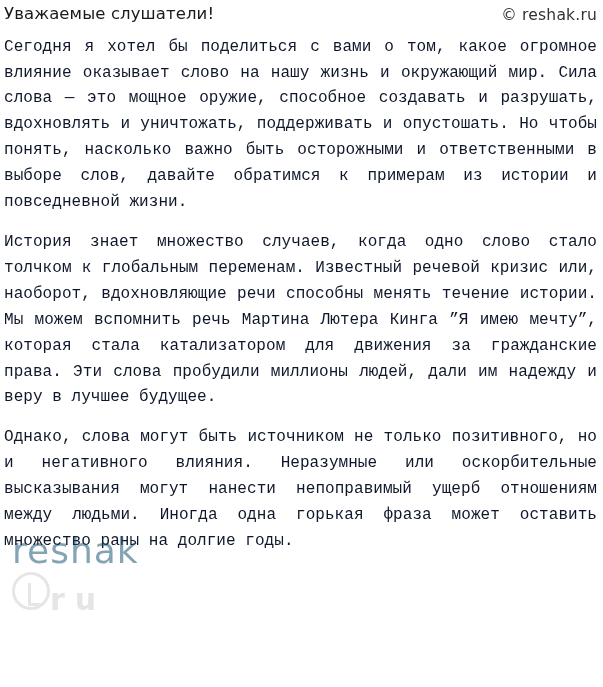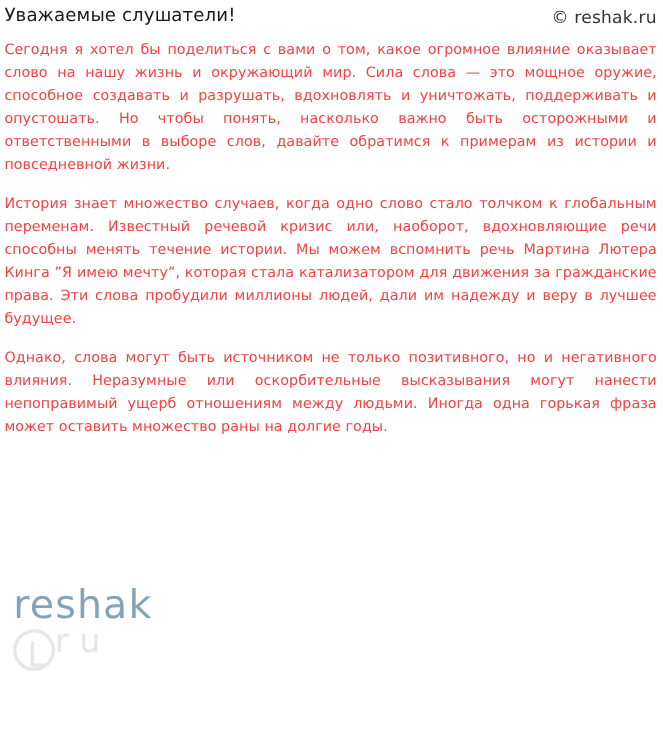--- a/index.html
+++ b/index.html
@@ -17,46 +17,47 @@
   }
   .page {
     position: relative;
     width: 603px;
     height: 687px;
     box-sizing: border-box;
     padding: 4px 6px 0 4px;
   }
   .header-row {
     display: flex;
-    align-items: flex-end;
+    align-items: center;
     justify-content: space-between;
     margin-bottom: 10px;
   }
   .salutation {
     font-size: 16.5px;
     line-height: 1.25;
     color: #1a1a1a;
     letter-spacing: 0.1px;
   }
   .copyright {
     font-size: 15.5px;
     color: #333333;
     white-space: nowrap;
     padding-top: 1px;
     letter-spacing: 0.2px;
     margin-left: 32px;
   }
   .para {
-    font-size: 13px;
+    font-size: 16px;
     line-height: 1.62;
     text-align: justify;
     text-justify: inter-word;
     margin: 0 0 14px 0;
-    color: #ef4444;
+    color: #0f172a;
     letter-spacing: 0.05px;
+    font-family: Liberation Mono, monospace;
   }
   .para:last-child {
     margin-bottom: 0;
   }
   
   .watermark {
     position: absolute;
     left: 8px;
     top: 522px;
     width: 190px;
@@ -71,23 +72,23 @@
     top: 8px;
     font-size: 36px;
     font-weight: 400;
     color: #0c4a6e;
     letter-spacing: 1px;
     font-family: "DejaVu Sans", sans-serif;
   }
   .wm-sub {
     position: absolute;
     left: 42px;
-    top: 44px;
+    top: 60px;
     font-size: 30px;
-    font-weight: 400;
+    font-weight: 700;
     color: #cccccc;
     letter-spacing: 10px;
   }
   .wm-circle {
     position: absolute;
     left: 4px;
     top: 50px;
     width: 38px;
     height: 38px;
     border: 3px solid #cfcfcf;

